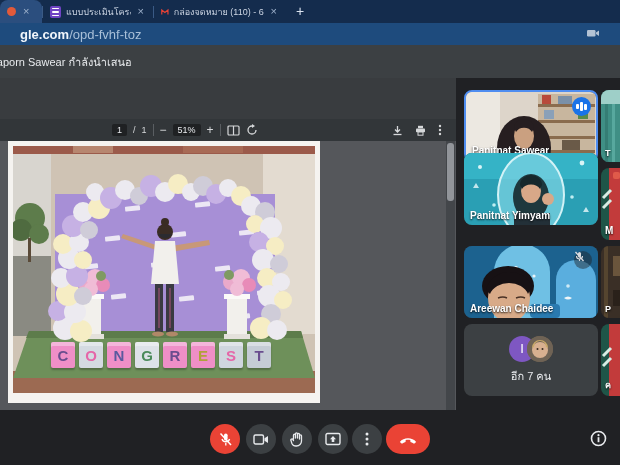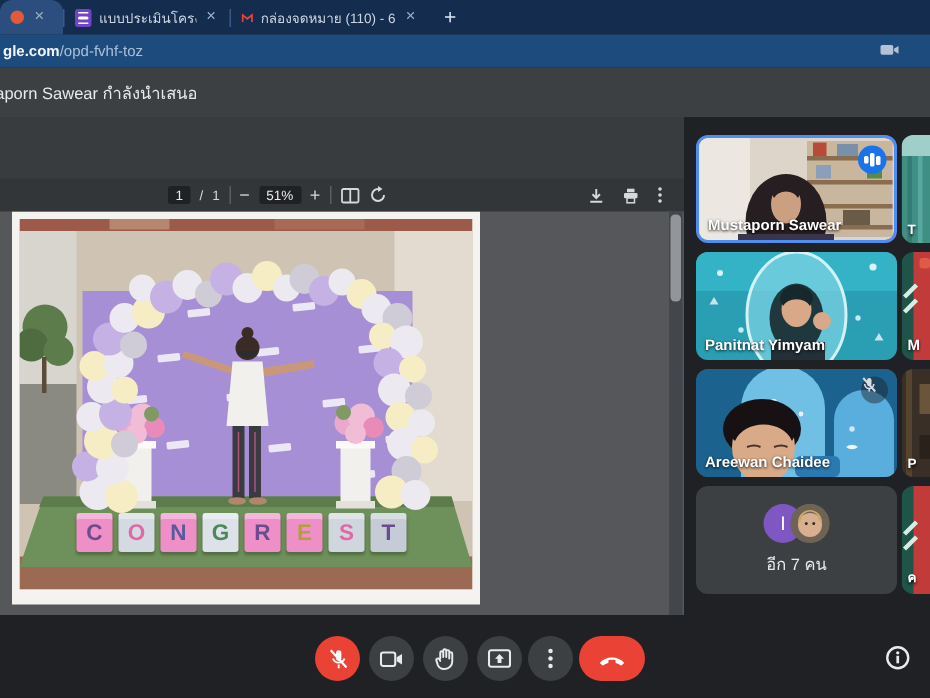--- a/index.html
+++ b/index.html
@@ -11,21 +11,21 @@
   .tab { height:23px; display:flex; align-items:center; gap:5px; padding:0 7px; color:#cdd6e4; font-size:9px; position:relative; }
   .tab-active { background:#2b4e7e; border-radius:8px 8px 0 0; }
   .tab-sep { width:1px; height:12px; background:#3a5a85; margin-bottom:5px; }
   .tab-title { white-space:nowrap; overflow:hidden; max-width:86px; }
   .tab-close { color:#9fb2cc; font-size:11px; line-height:1; padding:1px 2px; cursor:default; }
   .favicon-dot { width:9px; height:9px; border-radius:50%; background:#e25a3a; }
   .forms-ico { width:11px; height:12px; background:#7044c4; border-radius:2px; position:relative; flex:none; }
   .forms-ico i { position:absolute; left:2px; height:1.5px; width:7px; background:#fff; border-radius:1px; }
   .newtab { color:#dbe4f0; font-size:14px; margin-left:10px; margin-bottom:4px; }
   .urlbar { position:absolute; left:0; top:23px; width:620px; height:22px; background:#1e4b7d; display:flex; align-items:center; }
-  .url-text { font-size:10px; margin-left:2px; white-space:nowrap; }
+  .url-text { font-size:13px; margin-left:20px; white-space:nowrap; }
   .url-domain { color:#f2f6fb; font-weight:bold; }
   .url-path { color:#a9c0d8; }
   .cam-inuse { position:absolute; right:20px; top:4px; opacity:.85; }
 
   
   .banner { position:absolute; left:0; top:45px; width:620px; height:33px; background:#3c4043; display:flex; align-items:center; overflow:hidden; }
   .banner span { color:#e8eaed; font-size:11px; margin-left:-27px; white-space:nowrap; }
 
   
   .shared { position:absolute; left:0; top:78px; width:456px; height:332px; background:#393c3f; }
@@ -321,24 +321,24 @@
       <ellipse cx="58" cy="56" rx="27" ry="32" fill="#261e20"></ellipse>
       <ellipse cx="58" cy="44" rx="10" ry="13" fill="#caa080"></ellipse>
       <path d="M48 36 a10 9 0 0 1 20 0 l-2 4 a9 8 0 0 0 -16 0 Z" fill="#261e20"></path>
       <rect x="26" y="64" width="64" height="5" fill="#3a3548"></rect>
     </svg>
     <div class="audio-ind">
       <i style="height:5px"></i>
         <i style="height:9px"></i>
         <i style="height:6px"></i>
     </div>
-    <div class="tile-name">Mustaporn Sawear</div>
-  </div>
-
-  <div class="tile" style="top:168px">
+    <div class="tile-name">Panitnat Sawear</div>
+  </div>
+
+  <div class="tile" style="top:153px">
     <svg width="134" height="72" viewBox="0 0 134 72">
       <rect width="134" height="72" fill="#2a9fb4"></rect>
       <rect x="0" y="0" width="134" height="26" fill="#35b3c6"></rect>
       <circle cx="16" cy="14" r="2" fill="#d8f4f6"></circle>
         <circle cx="118" cy="10" r="2.4" fill="#d8f4f6"></circle>
       <circle cx="30" cy="52" r="1.8" fill="#bfeef2"></circle>
         <circle cx="108" cy="44" r="1.8" fill="#bfeef2"></circle>
       <path d="M12 30 l3 5 -6 0 Z" fill="#e8f8fa" opacity=".8"></path>
       <path d="M122 54 l3 5 -6 0 Z" fill="#e8f8fa" opacity=".8"></path>
       <ellipse cx="67" cy="42" rx="33" ry="42" fill="#79d2e2" opacity=".75"></ellipse>

